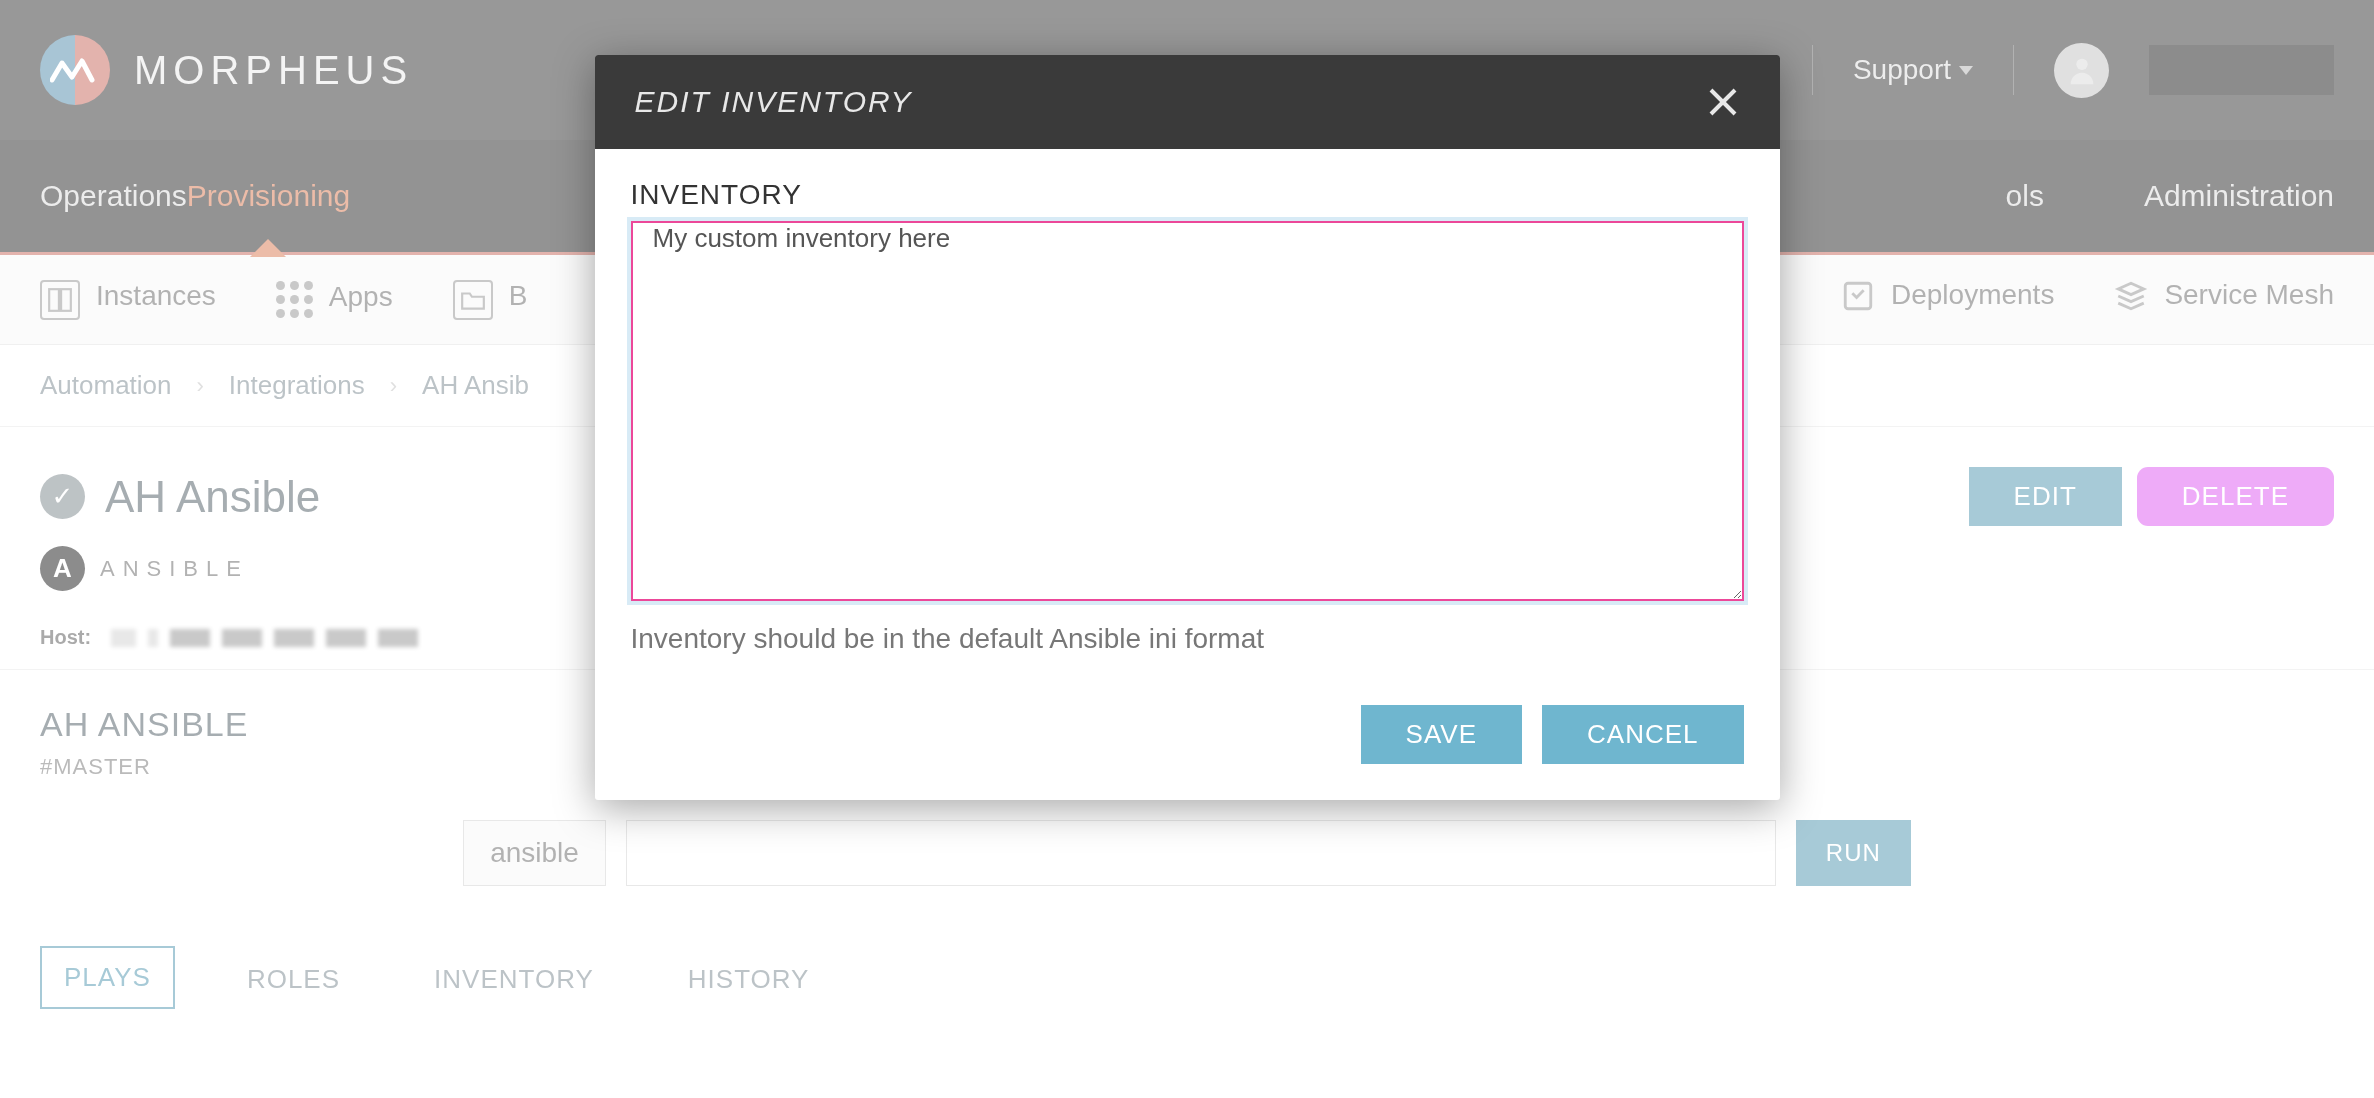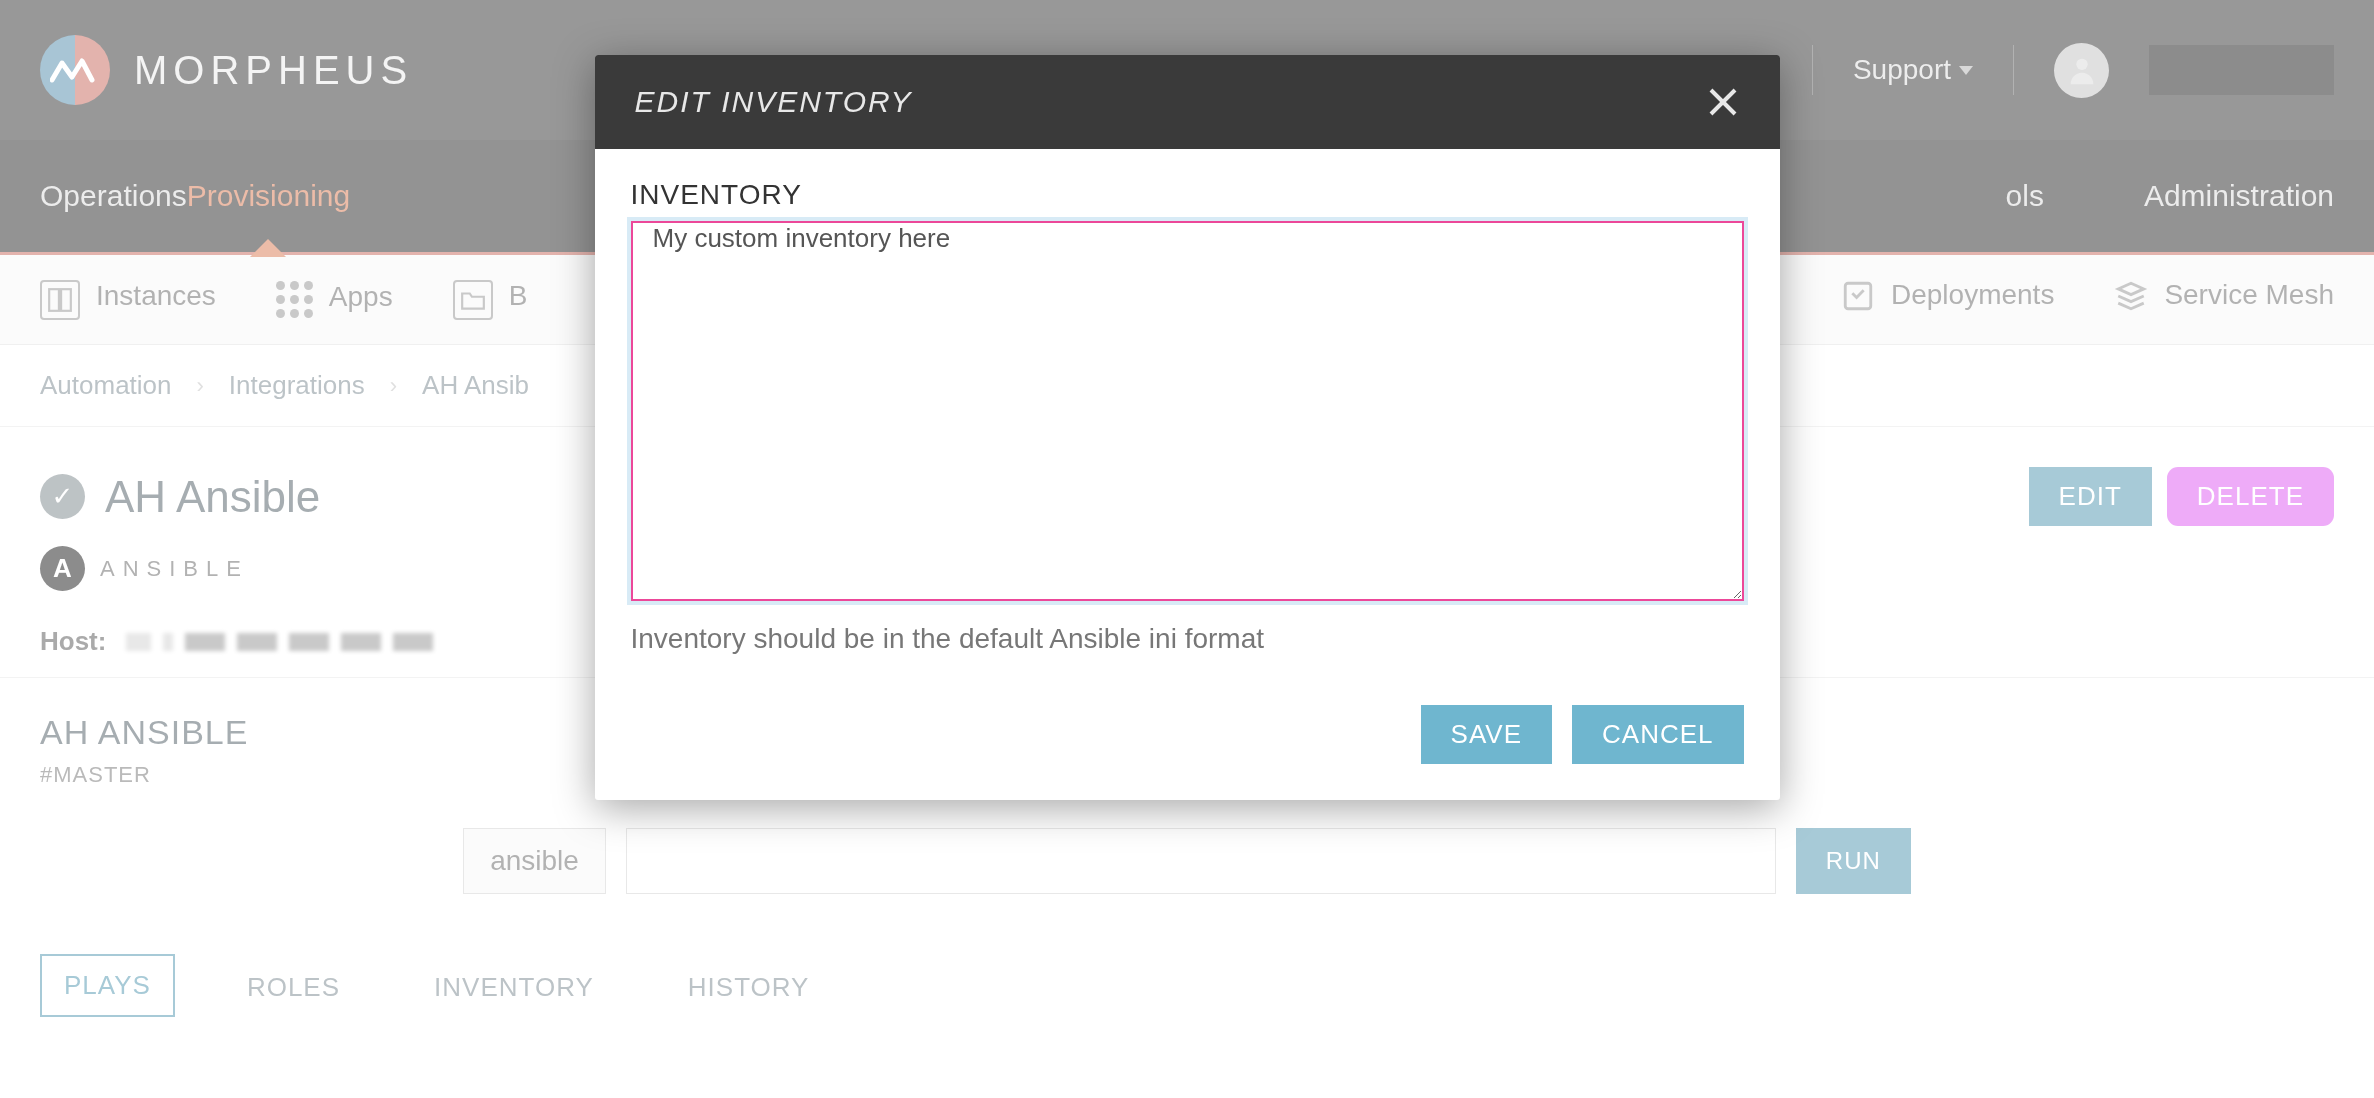--- a/index.html
+++ b/index.html
@@ -129,40 +129,40 @@
     display:flex;align-items:center;
   }
   .status-dot{
     width:45px;height:45px;border-radius:50%;background:#6e7a7f;
     display:flex;align-items:center;justify-content:center;color:#fff;font-size:26px;
     margin-right:20px;
   }
   .page-title{font-size:44px;color:#3b4a53;font-weight:400;}
   .hdr-actions{margin-left:auto;display:flex;gap:15px;}
   .btn{
-    padding:14px 30px;font-size:26px;color:#fff;cursor:pointer;border:none;
+    padding:14px 45px;font-size:26px;color:#fff;cursor:pointer;border:none;
     letter-spacing:1px;
   }
   .btn-edit{background:#3d8aa6;}
   .btn-delete{background:#d946ef;border-radius:11px;}
 
   .integration-brand{
     display:flex;align-items:center;gap:15px;padding:0 40px 25px 40px;
   }
   .ansible-logo{
     width:45px;height:45px;border-radius:50%;background:#000;color:#fff;
     display:flex;align-items:center;justify-content:center;font-size:26px;font-weight:600;
   }
   .ansible-text{letter-spacing:8px;font-size:22px;color:#555;}
 
   .host-row{
     padding:10px 40px 20px 40px;
     display:flex;align-items:center;gap:20px;
     border-bottom:1px solid #e5e5e5;
-    font-size:26px;color:#444;
+    font-size:20px;color:#444;
   }
   .blur{display:inline-flex;gap:12px;}
   .blur span{display:inline-block;width:40px;height:18px;background:#888;filter:blur(2px);}
   .blur span:nth-child(1){width:25px;background:#ccc;}
   .blur span:nth-child(2){width:10px;background:#ccc;}
 
   
   .section{
     padding:35px 40px 10px 40px;
     display:flex;align-items:flex-start;

